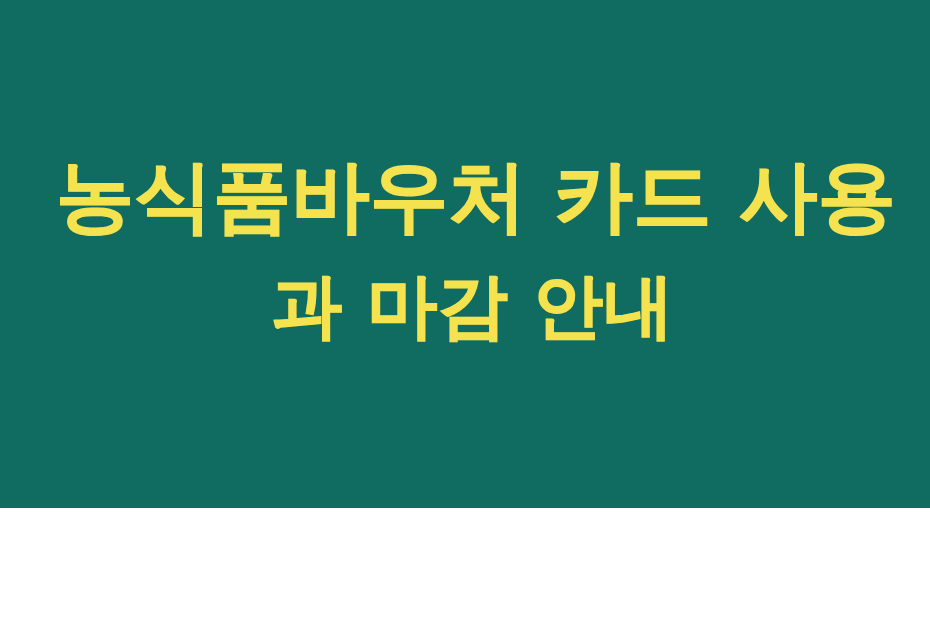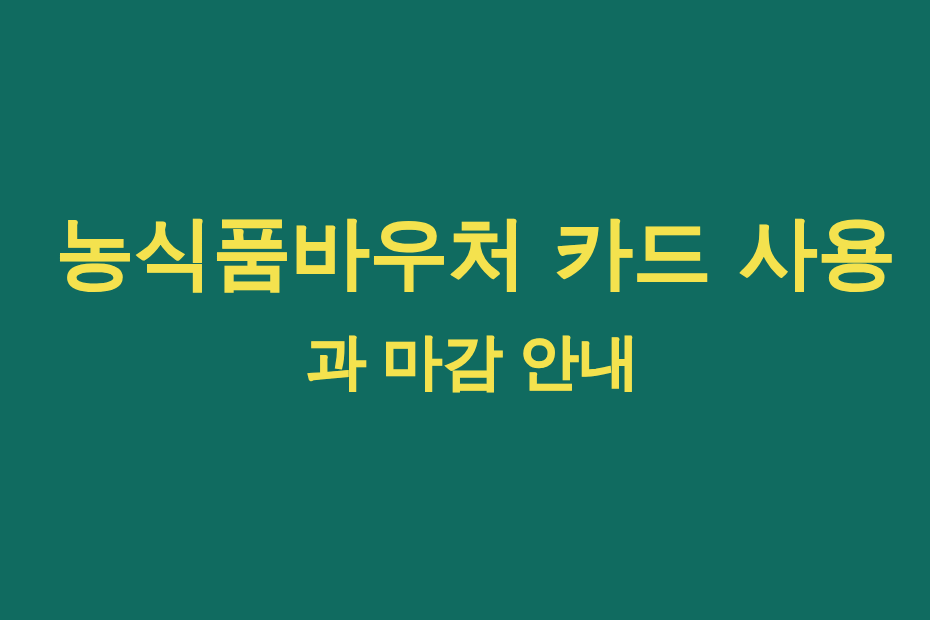--- a/index.html
+++ b/index.html
@@ -13,21 +13,21 @@
     height: 620px;
     overflow: hidden;
     font-family: "DejaVu Sans", "Liberation Sans", sans-serif;
   }
 
   
   .title-card {
     position: relative;
     box-sizing: border-box;
     width: 930px;
-    height: 620px;
+    height: 508px;
     background-color: #106B60;
     display: flex;
     flex-direction: column;
     align-items: center;
     justify-content: center;
     overflow: hidden;
     padding-left: 16px;
   }
 
   .headline-block {
@@ -50,21 +50,21 @@
     white-space: nowrap;
     word-break: keep-all;
     
     -webkit-text-stroke: 1.2px #F4E24E;
     paint-order: stroke fill;
     text-rendering: geometricPrecision;
   }
 
   .headline-line.line-1 { font-size: 78px; }
   .headline-line.line-2 { font-size: 78px; }
-  .headline-line.line-3 { font-size: 60px; font-family: Liberation Serif, serif; }
+  .headline-line.line-3 { font-size: 70px; }
 </style>
 </head>
 <body>
 
 <div class="title-card" style="background-color: rgb(16, 107, 96);">
 
   <div class="headline-block">
 
     <span class="headline-line line-1" style="color: rgb(244, 226, 78); -webkit-text-stroke: 1.2px rgb(244, 226, 78);">농식품바우처 카드 사용</span>
 

